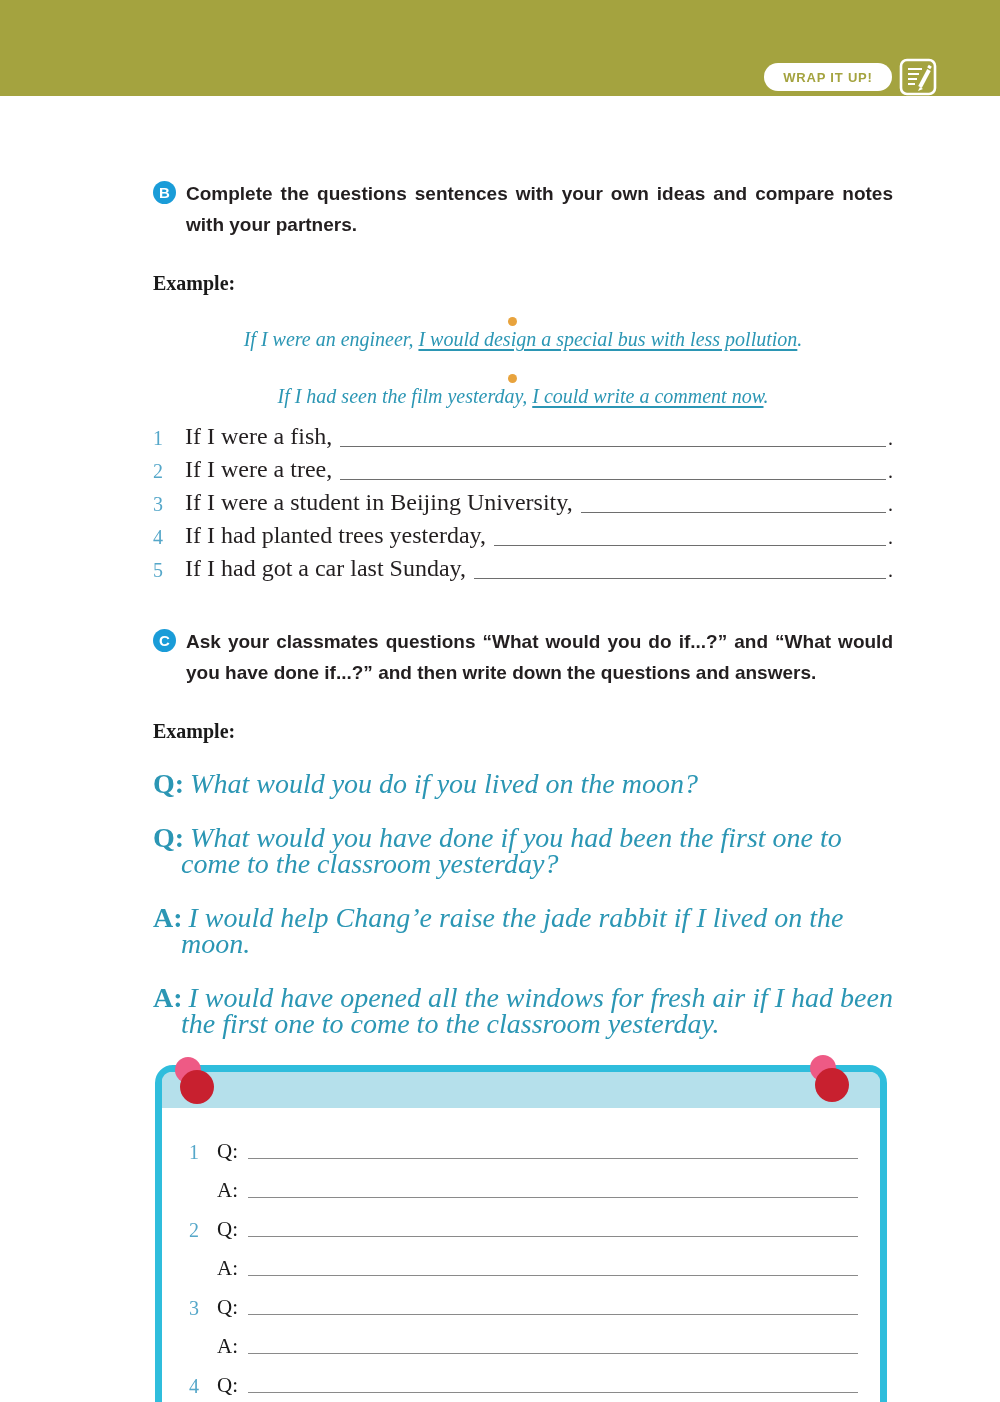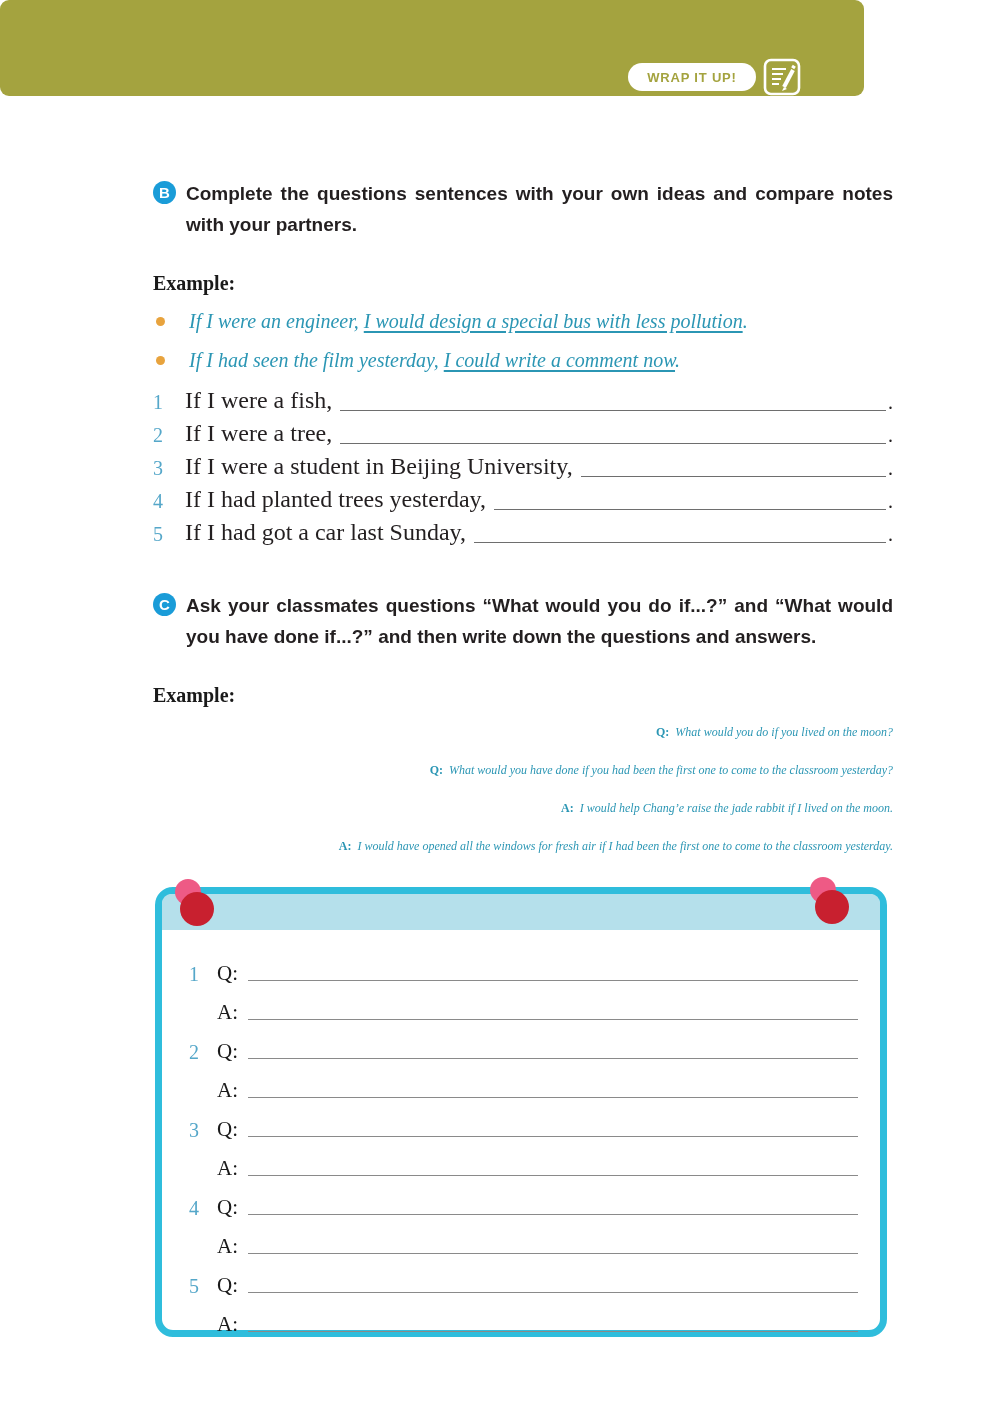--- a/index.html
+++ b/index.html
@@ -9,23 +9,22 @@
     background: #ffffff;
     font-family: "Liberation Serif", serif;
     color: #231f20;
     position: relative;
     overflow: hidden;
   }
 
   
   .top-band {
     position: relative;
-    width: 864px; height: 96px;
+    width: 1000px; height: 96px;
     background: #a4a33f;
-    border-radius: 9px;
   }
   .badge-pill {
     position: absolute;
     right: 108px; top: 63px;
     width: 128px; height: 28px;
     background: #ffffff;
     border-radius: 14px;
     display: flex; align-items: center; justify-content: center;
   }
   .badge-pill span {
@@ -69,23 +68,24 @@
   }
 
   .example-label {
     margin-top: 32px;
     font-weight: bold; font-size: 20px;
     color: #1a1a1a;
   }
 
   
   .bullet-row {
-    display: flex; align-items: flex-start;
+    display: flex; align-items: center;
     margin-top: 13px;
     line-height: 26px;
+    flex-direction: column;
   }
   .bullet-dot {
     flex: 0 0 auto;
     width: 9px; height: 9px;
     border-radius: 50%;
     background: #e8a33d;
     margin: 9px 24px 0 3px;
   }
   .teal-italic {
     font-style: italic;
@@ -112,26 +112,25 @@
   .fill-row .blank {
     flex: 1;
     border-bottom: 1.4px solid #6e6e6e;
     margin: 0 2px 3px 8px;
     height: 18px;
   }
   .fill-row .dot-end { font-size: 20px; }
 
   
   .qa-line {
-    margin-top: 12px;
-    font-size: 12px;
+    margin-top: 28px;
+    font-size: 28px;
     line-height: 26px;
     padding-left: 28px;
     text-indent: -28px;
-    text-align: right;
   }
   .qa-line .qa-label {
     font-weight: bold;
     font-style: normal;
     color: #2b96b4;
     margin-right: 6px;
   }
   .qa-line .qa-text {
     font-style: italic;
     color: #2b96b4;

